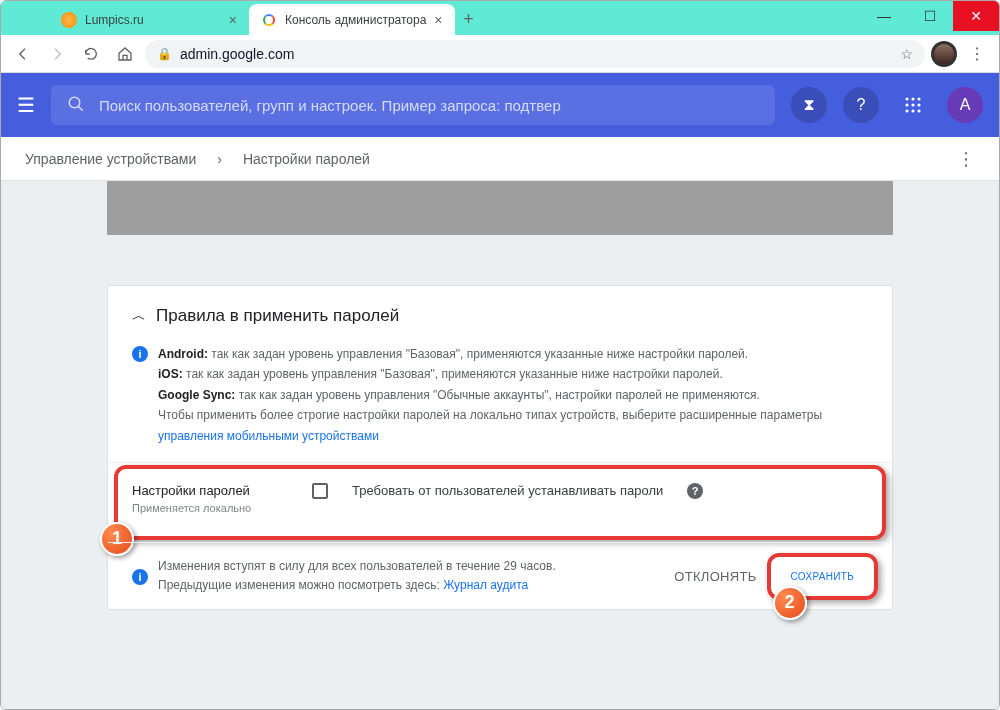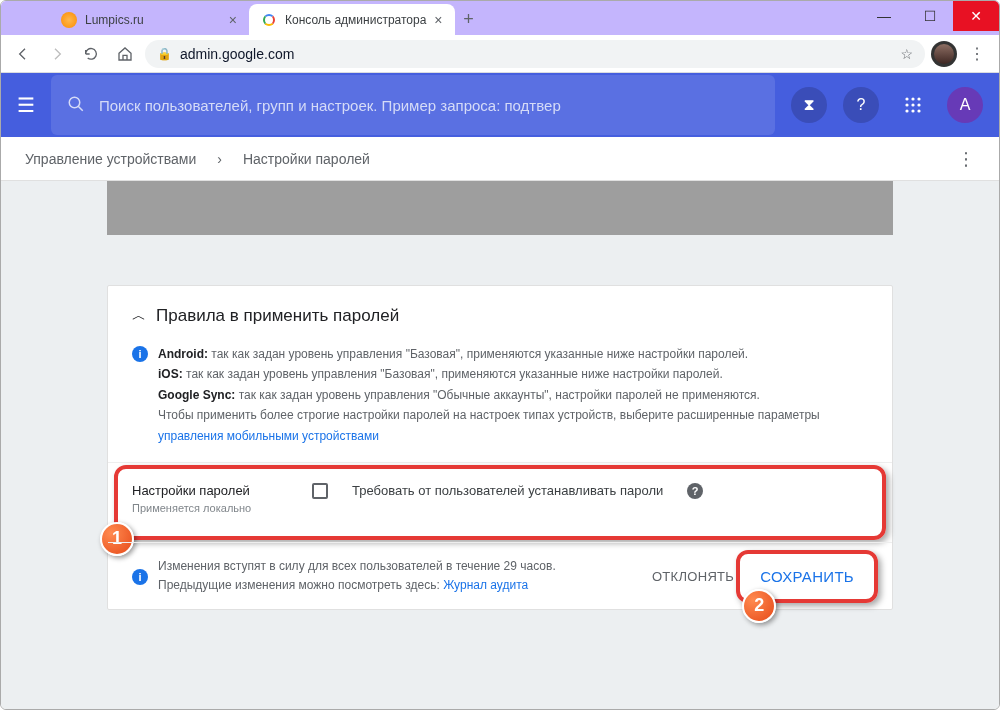--- a/index.html
+++ b/index.html
@@ -7,21 +7,21 @@
 
 
 .window-frame { border: 1px solid #aaa; width: 1000px; height: 710px; position: absolute; border-radius: 6px; overflow: hidden; }
 .titlebar { height: 34px; background: #fff; border-bottom: 1px solid #ddd; display: flex; justify-content: flex-end; align-items: flex-start; }
 .win-btns { display: flex; }
 .win-btn { width: 46px; height: 30px; display: flex; align-items: center; justify-content: center; font-size: 14px; }
 .win-close { background: #e81123; color: #fff; }
 .win-min, .win-max { color: #333; }
 
 
-.tab-strip { height: 36px; background: #c4b5fd; display: flex; align-items: center; padding: 0 8px; margin-top: -36px; padding-top: 5px; }
+.tab-strip { height: 36px; background: #5eead4; display: flex; align-items: center; padding: 0 8px; margin-top: -36px; padding-top: 5px; }
 .tab-strip-inner { display: flex; align-items: center; height: 32px; margin-left: 40px; }
 .tab { display: flex; align-items: center; height: 32px; padding: 0 12px; border-radius: 8px 8px 0 0; font-size: 12px; color: #3c4043; gap: 8px; min-width: 200px; max-width: 230px; }
 .tab.active { background: #fff; }
 .tab .close-x { margin-left: auto; color: #5f6368; font-size: 14px; }
 .tab-favicon { width: 16px; height: 16px; border-radius: 50%; flex-shrink: 0; }
 .new-tab { width: 28px; text-align: center; color: #5f6368; font-size: 18px; }
 
 
 .addr-row { height: 38px; background: #fff; display: flex; align-items: center; padding: 0 8px; gap: 6px; border-bottom: 1px solid #dadce0; }
 .nav-icon { width: 28px; height: 28px; display: flex; align-items: center; justify-content: center; color: #5f6368; border-radius: 50%; }
@@ -30,21 +30,21 @@
 .omnibox .lock { color: #5f6368; font-size: 12px; }
 .omnibox .url-dim { color: #0f172a; }
 .profile-avatar { width: 26px; height: 26px; border-radius: 50%; background: #333; display: flex; align-items: center; justify-content: center; }
 .profile-avatar-inner { width: 20px; height: 20px; border-radius: 50%; background: linear-gradient(#8d6e63, #3e2723); }
 
 
 .app-header { height: 64px; background: #455ede; display: flex; align-items: center; padding: 0 16px; gap: 16px; color: #fff; }
 .hamburger { font-size: 20px; }
 .logo { font-size: 20px; font-weight: 400; }
 .logo b { font-weight: 500; }
-.search-bar { flex: 1; height: 60px; background: #5a70e2; border-radius: 6px; display: flex; align-items: center; padding: 0 16px; gap: 14px; color: #d5dbf7; font-size: 15px; overflow: hidden; white-space: nowrap; }
+.search-bar { flex: 1; height: 40px; background: #5a70e2; border-radius: 6px; display: flex; align-items: center; padding: 0 16px; gap: 14px; color: #d5dbf7; font-size: 15px; overflow: hidden; white-space: nowrap; }
 .circle-btn { width: 36px; height: 36px; border-radius: 50%; display: flex; align-items: center; justify-content: center; font-size: 16px; flex-shrink: 0; }
 .circle-btn.dark { background: #3a4db8; }
 .circle-btn.purple { background: #673ab7; font-weight: 500; }
 
 
 .breadcrumb-row { height: 44px; background: #fff; border-bottom: 1px solid #e0e0e0; display: flex; align-items: center; padding: 0 24px; font-size: 14px; color: #5f6368; gap: 10px; }
 .breadcrumb-row .crumbs { display: flex; gap: 21px; align-items: center; }
 .breadcrumb-row .more { margin-left: auto; font-size: 18px; }
 
 
@@ -63,23 +63,23 @@
 .settings-row { display: flex; padding: 20px 24px 28px; border-top: 1px solid #eee; gap: 20px; position: relative; }
 .settings-left { width: 160px; font-size: 13px; }
 .settings-left .title { color: #202124; font-weight: 500; margin-bottom: 4px; }
 .settings-left .sub { color: #80868b; font-size: 11px; }
 .settings-right { display: flex; align-items: flex-start; gap: 24px; font-size: 13px; color: #3c4043; }
 .checkbox { width: 16px; height: 16px; border: 2px solid #5f6368; border-radius: 2px; flex-shrink: 0; }
 .help-icon { width: 16px; height: 16px; border-radius: 50%; background: #5f6368; color: #fff; font-size: 11px; display: flex; align-items: center; justify-content: center; font-weight: bold; }
 
 .footer-row { display: flex; align-items: center; padding: 14px 24px; border-top: 1px solid #eee; font-size: 12px; color: #5f6368; gap: 10px; position: relative; }
 .footer-text { line-height: 1.6; }
-.footer-actions { margin-left: auto; display: flex; align-items: center; }
+.footer-actions { margin-left: auto; display: flex; gap: 8px; align-items: center; }
 .btn-text { font-size: 13px; color: #5f6368; padding: 8px 12px; letter-spacing: 0.3px; }
-.btn-primary { font-size: 15px; color: #1a73e8; font-weight: 500; padding: 8px 14px; letter-spacing: 0.3px; text-align: right; }
+.btn-primary { font-size: 10px; color: #1a73e8; font-weight: 500; padding: 8px 14px; letter-spacing: 0.3px; text-align: right; }
 
 
 .anno-box { position: absolute; border: 4px solid #e53935; border-radius: 12px; box-shadow: 3px 3px 6px rgba(0,0,0,0.35); pointer-events: none; }
 .anno-badge { position: absolute; width: 34px; height: 34px; border-radius: 50%; background: radial-gradient(circle at 30% 30%, #ff8a50, #e64a19); border: 2px solid #fff; color: #fff; font-weight: bold; font-size: 18px; display: flex; align-items: center; justify-content: center; box-shadow: 2px 2px 5px rgba(0,0,0,0.4); }
 
 svg.arrow { width: 16px; height: 16px; }
 </style>
 </head>
 <body>
 
@@ -190,21 +190,21 @@
         <span class="chev">︿</span>
         <span>Правила в применить паролей</span>
       </div>
 
       <div class="info-block">
         <div class="info-icon-blue">i</div>
         <div class="info-text">
           <b>Android: </b><span>так как задан уровень управления "Базовая", применяются указанные ниже настройки паролей.</span><br>
           <b>iOS: </b><span>так как задан уровень управления "Базовая", применяются указанные ниже настройки паролей.</span><br>
           <b>Google Sync: </b><span>так как задан уровень управления "Обычные аккаунты", настройки паролей не применяются.</span><br>
-          <span>Чтобы применить более строгие настройки паролей на настроек типах устройств, выберите расширенные параметры </span><br>
+          <span>Чтобы применить более строгие настройки паролей на локально типах устройств, выберите расширенные параметры </span><br>
           <span class="info-link">управления мобильными устройствами</span>
         </div>
       </div>
 
       <div class="settings-row">
         <div class="anno-box" style="top:2px;left:6px;right:6px;bottom:2px;"></div>
         <div class="settings-left">
           <div class="title">Настройки паролей</div>
           <div class="sub">Применяется локально</div>
         </div>

